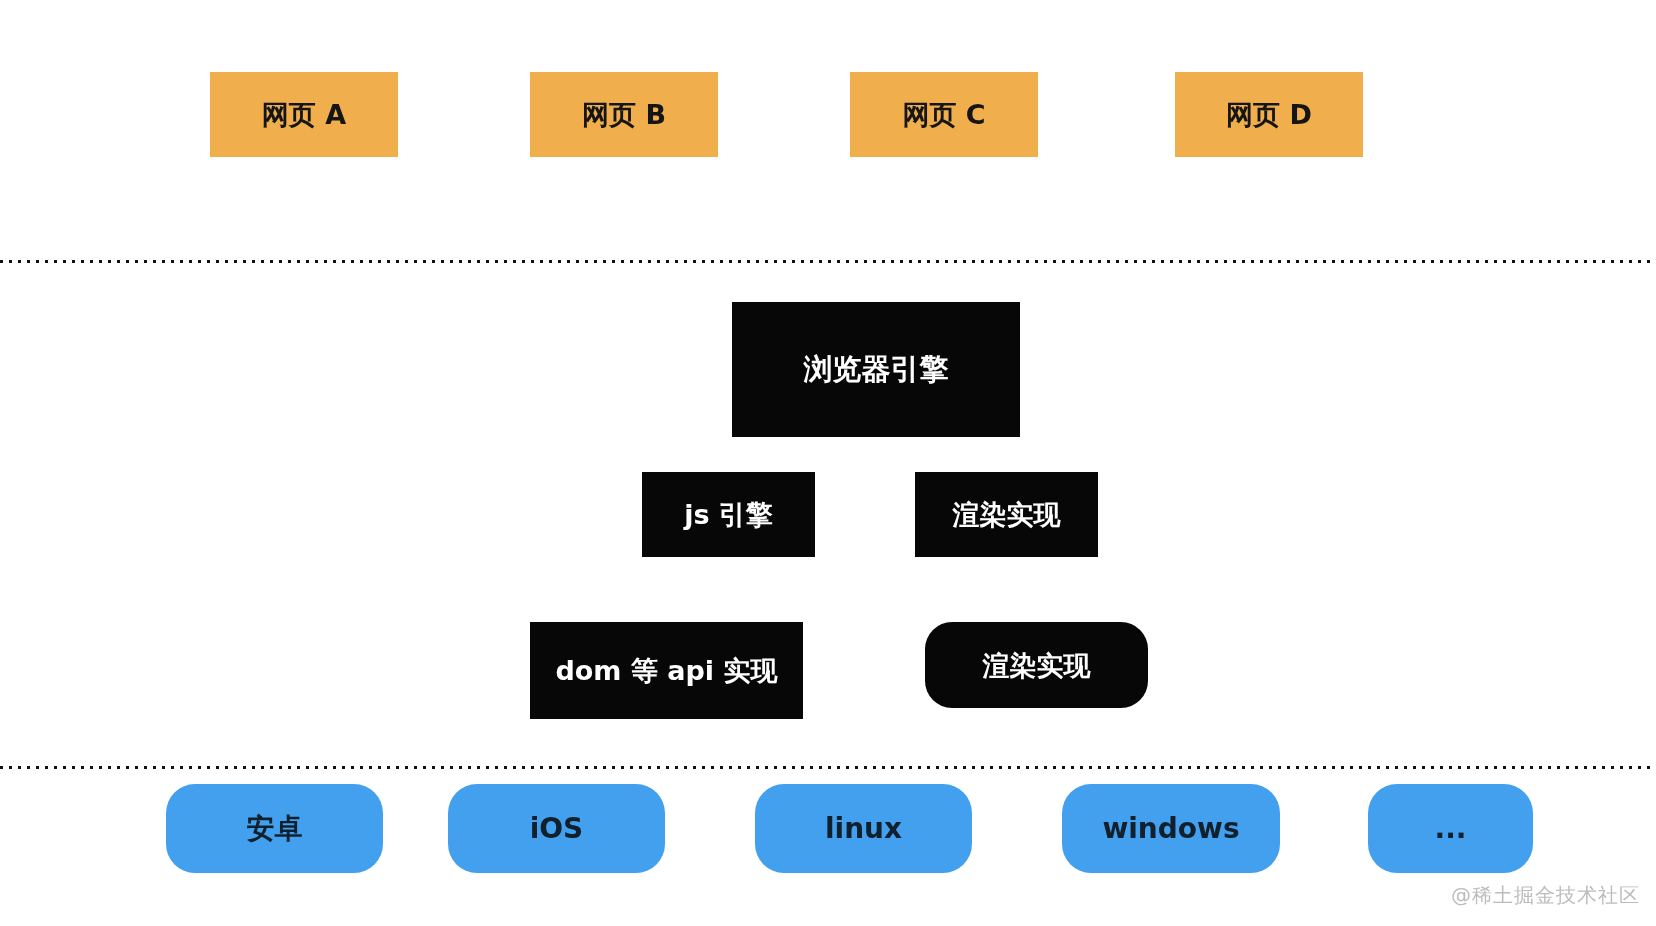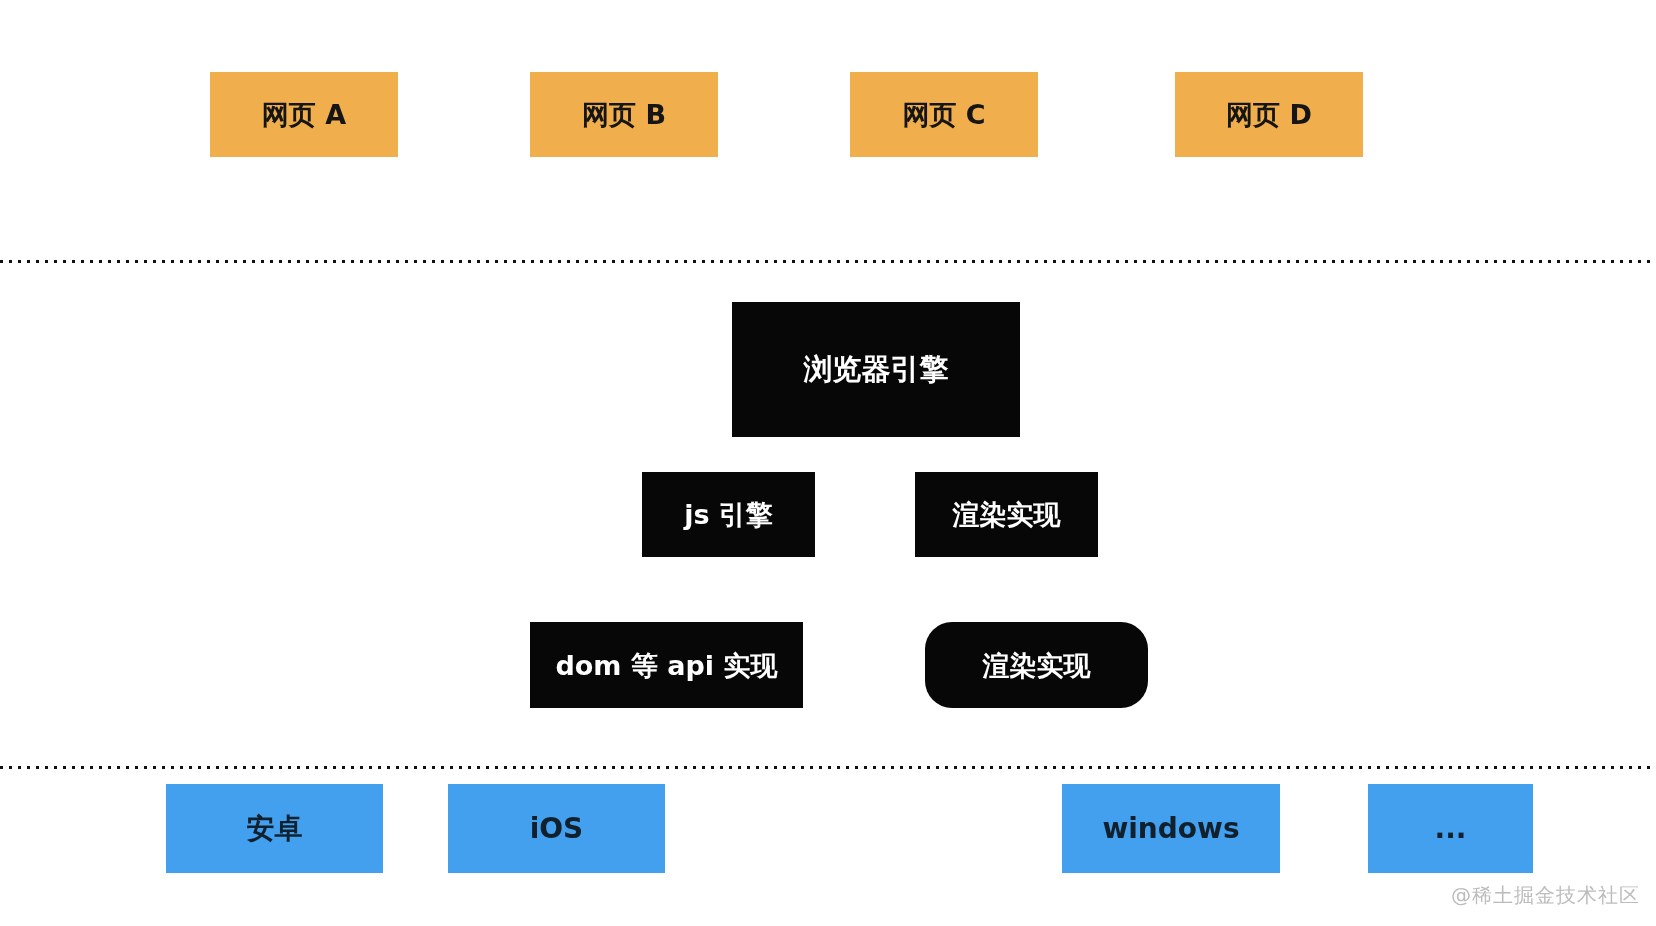--- a/index.html
+++ b/index.html
@@ -34,41 +34,42 @@
   .node.engine {
     background: #070707;
     color: #ffffff;
   }
   .node.platform {
     background: #42A0EF;
     color: #10202c;
     height: 89px;
     top: 784px;
     font-size: 28px;
+    border-radius: 29px;
   }
   .dotted-sep {
     position: absolute;
     left: 0;
     width: 1656px;
     height: 3px;
     background: repeating-linear-gradient(to right, #111111 0 3px, transparent 3px 9px);
   }
   
   #web-a { left: 210px;  width: 188px; }
   #web-b { left: 530px;  width: 188px; }
   #web-c { left: 850px;  width: 188px; }
   #web-d { left: 1175px; width: 188px; }
   
   #sep-top    { top: 260px; }
   #sep-bottom { top: 766px; }
   
   #browser-engine { left: 732px; top: 302px; width: 288px; height: 135px; font-size: 29px; }
   #js-engine      { left: 642px; top: 472px; width: 173px; height: 85px; text-align: center; }
   #render-engine  { left: 915px; top: 472px; width: 183px; height: 85px; }
-  #dom-api-impl   { left: 530px; top: 622px; width: 273px; height: 86px; }
+  #dom-api-impl   { left: 530px; top: 622px; width: 273px; height: 97px; }
   #render-impl    { left: 925px; top: 622px; width: 223px; height: 86px; border-radius: 27px; }
   
   #plat-android  { left: 166px;  width: 217px; }
   #plat-ios      { left: 448px;  width: 217px; }
   #plat-linux    { left: 755px;  width: 217px; }
   #plat-windows  { left: 1062px; width: 218px; }
   #plat-ellipsis { left: 1368px; width: 165px; }
   
   #watermark {
     position: absolute;
@@ -97,18 +98,19 @@
   <div class="node engine" id="js-engine">js 引擎</div>
   <div class="node engine" id="render-engine">渲染实现</div>
 
   <div class="node engine" id="dom-api-impl">dom 等 api 实现</div>
   <div class="node engine" id="render-impl">渲染实现</div>
 
   <div class="dotted-sep" id="sep-bottom"></div>
 
   <div class="node platform" id="plat-android">安卓</div>
   <div class="node platform" id="plat-ios">iOS</div>
+  <div class="node platform" id="plat-linux">linux</div>
   <div class="node platform" id="plat-windows">windows</div>
   <div class="node platform" id="plat-ellipsis">...</div>
 
   <div id="watermark">@稀土掘金技术社区</div>
 
 </div>
 
 </body></html>

